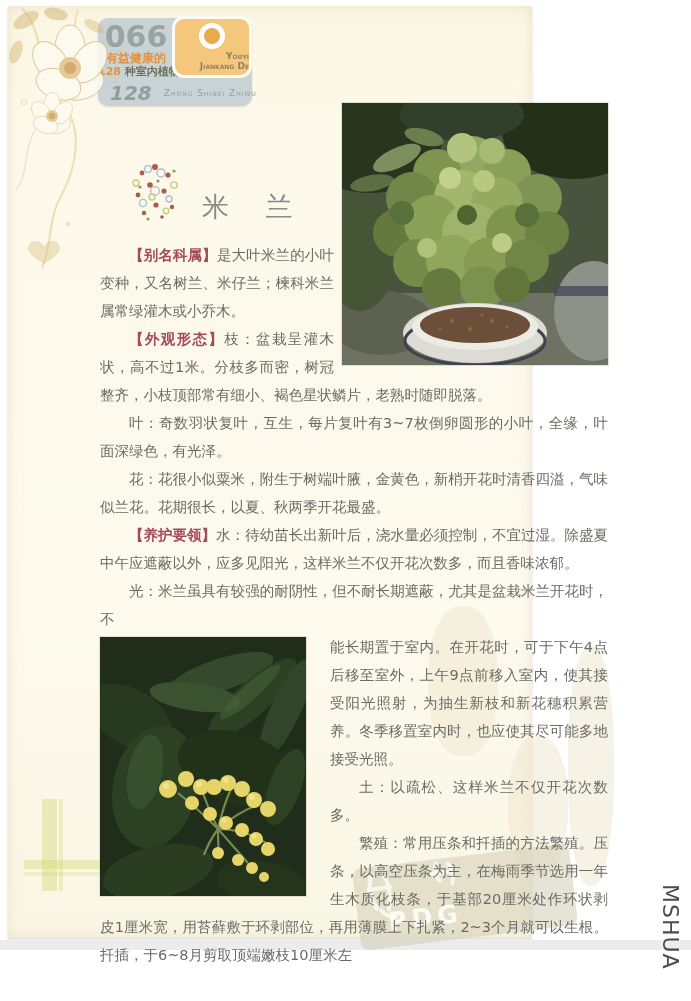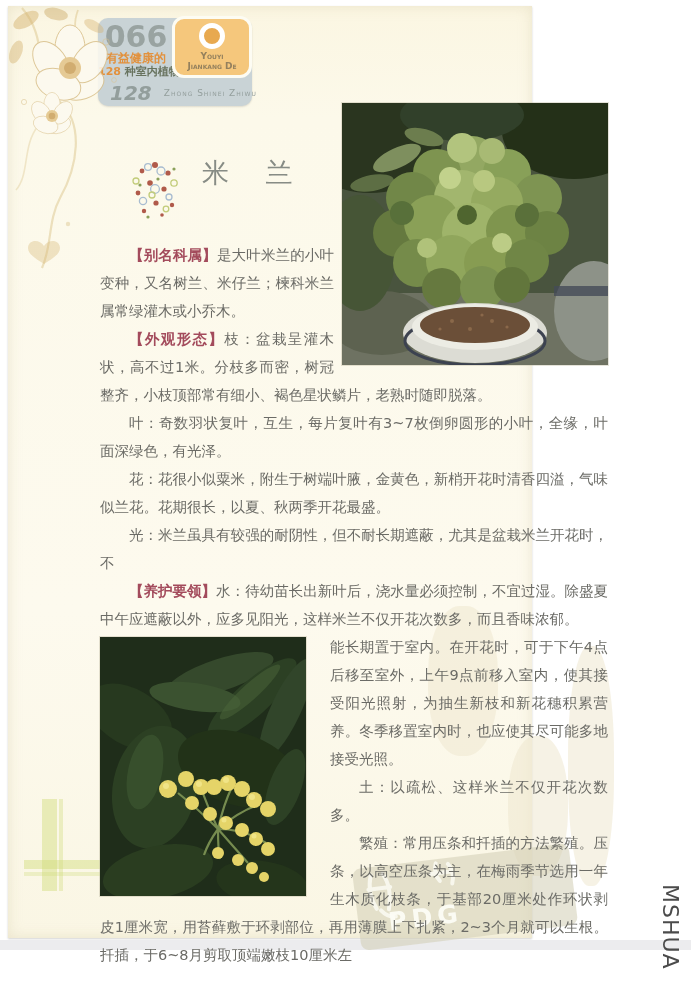--- a/index.html
+++ b/index.html
@@ -15,34 +15,34 @@
   .bottom-strip{position:absolute;left:0;top:940px;width:691px;height:10px;background:#ececee;}
   
   .hdr{position:absolute;left:90px;top:12px;width:154px;height:88px;
        background:#c9d3d6;border-radius:10px;box-shadow:0 1px 2px rgba(0,0,0,.12);}
   .hdr-left{position:absolute;left:0;top:0;width:76px;height:62px;text-align:center;}
   .hdr-num{font-size:30px;font-weight:bold;color:#99a3a1;line-height:30px;margin-top:4px;}
   .hdr-t1{font-size:12px;font-weight:bold;color:#e2913d;line-height:13px;}
   .hdr-t2{font-size:11px;font-weight:bold;color:#68735f;line-height:13px;white-space:nowrap;}
   .hdr-t2 .num{color:#e2913d;}
   .hdr-badge{position:absolute;left:74px;top:-2px;width:80px;height:62px;background:#f5c77c;
-             border:3px solid #fdfcf3;border-radius:12px;text-align:center;box-sizing:border-box;}
+             border:3px solid #fdfcf3;border-radius:12px;text-align:right;box-sizing:border-box;}
   .hdr-badge .ring{width:16px;height:16px;border:5px solid #ffffff;border-radius:50%;
                    background:#e8a94f;margin:4px auto 2px;}
   .hdr-badge .bt{font-size:9px;font-variant:small-caps;color:#94805d;line-height:10px;font-weight:bold;}
   .hdr-band{position:absolute;left:0;top:62px;width:154px;height:26px;display:flex;align-items:center;}
   .hdr-band .big{font-size:20px;font-weight:bold;font-style:italic;color:#939e9c;margin-left:12px;}
   .hdr-band .sm{font-size:9px;font-variant:small-caps;letter-spacing:1px;color:#939e9c;margin-left:12px;white-space:nowrap;}
   
   .content{position:absolute;left:92px;top:97px;width:508px;z-index:3;
            font-size:14.5px;line-height:28px;color:#6b6b66;text-align:justify;}
   .photo{box-shadow:0 0 0 1px rgba(190,185,160,.4);}
   .photo1{float:right;width:266px;height:262px;margin:0 0 12px 8px;}
   .photo2{float:left;width:206px;height:259px;margin:4px 24px 4px 0;}
-  .title-row{display:flex;align-items:flex-start;gap:20px;margin:56px 0 20px 28px;height:62px;}
+  .title-row{display:flex;align-items:flex-end;gap:20px;margin:56px 0 20px 28px;height:62px;}
   .title-text{font-size:27px;color:#878c85;letter-spacing:14px;white-space:nowrap;}
   p.para{margin:0;text-indent:2em;}
   p.cont{margin:0;text-indent:0;padding-left:28px;}
   .sec-h{color:#a34b5c;font-weight:bold;}
   
   .floral{position:absolute;left:0;top:0;z-index:1;}
   .deco-bars{position:absolute;z-index:1;}
   .bar{position:absolute;background:rgba(208,219,122,.45);}
   .stamp{position:absolute;left:348px;top:850px;width:218px;height:82px;
          background:rgba(209,206,180,.55);border-radius:8px;transform:rotate(-7deg);z-index:2;}
@@ -226,23 +226,23 @@
     </div>
 
     <p class="para"><span class="sec-h">【别名科属】</span><span>是大叶米兰的小叶变种，又名树兰、米仔兰；楝科米兰属常绿灌木或小乔木。</span></p>
 
     <p class="para"><span class="sec-h">【外观形态】</span><span>枝：盆栽呈灌木状，高不过1米。分枝多而密，树冠整齐，小枝顶部常有细小、褐色星状鳞片，老熟时随即脱落。</span></p>
 
     <p class="para">叶：奇数羽状复叶，互生，每片复叶有3~7枚倒卵圆形的小叶，全缘，叶面深绿色，有光泽。</p>
 
     <p class="para">花：花很小似粟米，附生于树端叶腋，金黄色，新梢开花时清香四溢，气味似兰花。花期很长，以夏、秋两季开花最盛。</p>
 
+    <p class="para"><span class="sec-h">【养护要领】</span><span>水：待幼苗长出新叶后，浇水量必须控制，不宜过湿。除盛夏中午应遮蔽以外，应多见阳光，这样米兰不仅开花次数多，而且香味浓郁。</span></p>
+
     <p class="para">光：米兰虽具有较强的耐阴性，但不耐长期遮蔽，尤其是盆栽米兰开花时，不</p>
-
-    <p class="para"><span class="sec-h">【养护要领】</span><span>水：待幼苗长出新叶后，浇水量必须控制，不宜过湿。除盛夏中午应遮蔽以外，应多见阳光，这样米兰不仅开花次数多，而且香味浓郁。</span></p>
 
     <svg class="photo photo2" viewBox="0 0 206 259">
       <rect width="206" height="259" fill="#1f2d1a"></rect>
       <ellipse cx="120" cy="38" rx="56" ry="16" fill="#35492c" transform="rotate(-18 120 38)"></ellipse>
       <ellipse cx="152" cy="62" rx="58" ry="17" fill="#2c4024" transform="rotate(-42 152 62)"></ellipse>
       <ellipse cx="186" cy="72" rx="55" ry="15" fill="#31452a" transform="rotate(-65 186 72)"></ellipse>
       <ellipse cx="95" cy="60" rx="46" ry="14" fill="#3b5230" transform="rotate(8 95 60)"></ellipse>
       <ellipse cx="150" cy="55" rx="40" ry="8" fill="#4b663a" opacity=".5" transform="rotate(-42 150 55)"></ellipse>
       <ellipse cx="30" cy="80" rx="46" ry="28" fill="#27391f" transform="rotate(30 30 80)"></ellipse>
       <ellipse cx="55" cy="150" rx="42" ry="62" fill="#2c4023" transform="rotate(12 55 150)"></ellipse>

